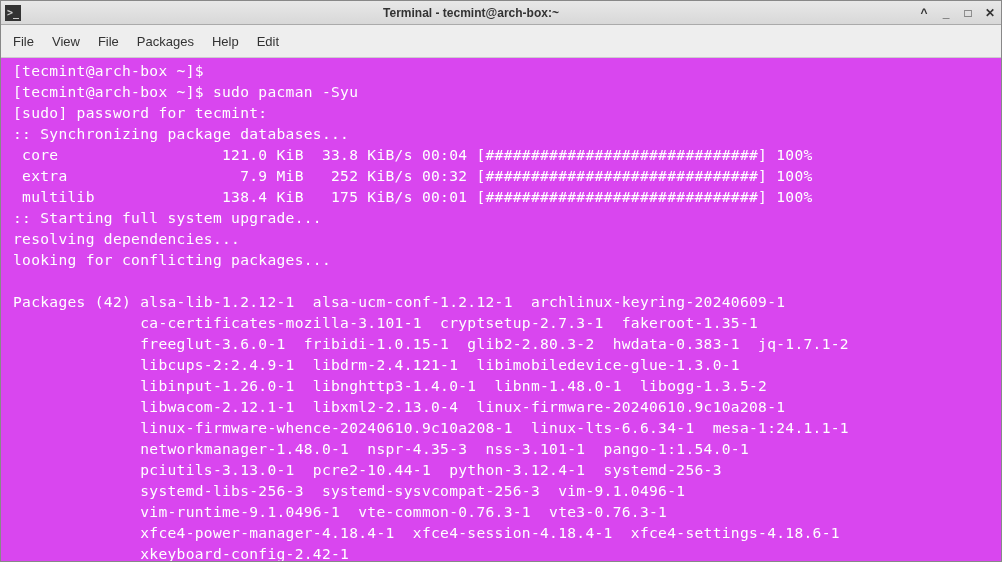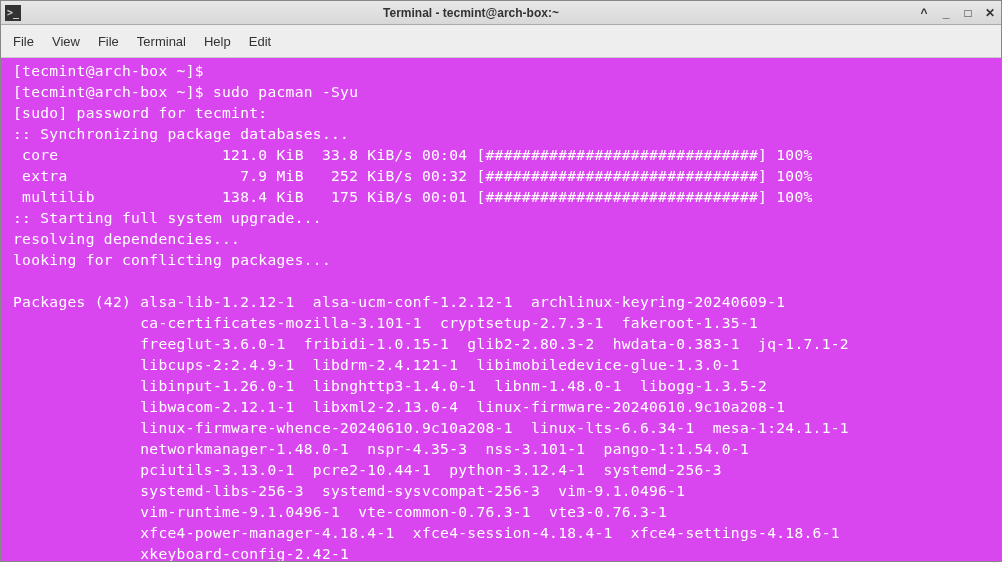--- a/index.html
+++ b/index.html
@@ -93,21 +93,21 @@
     <div class="window-btn">_</div>
     <div class="window-btn">□</div>
     <div class="window-btn">✕</div>
   </div>
 </div>
 
 <div class="menubar">
   <span class="menu-item">File</span>
   <span class="menu-item">View</span>
   <span class="menu-item">File</span>
-  <span class="menu-item">Terminal</span>
+  <span class="menu-item">Packages</span>
   <span class="menu-item">Help</span>
   <span class="menu-item">Edit</span>
 </div>
 
 <div class="terminal-content" id="terminal-lines">[tecmint@arch-box ~]$
 [tecmint@arch-box ~]$ sudo pacman -Syu
 [sudo] password for tecmint:
 :: Synchronizing package databases...
  core                  121.0 KiB  33.8 KiB/s 00:04 [##############################] 100%
  extra                   7.9 MiB   252 KiB/s 00:32 [##############################] 100%

